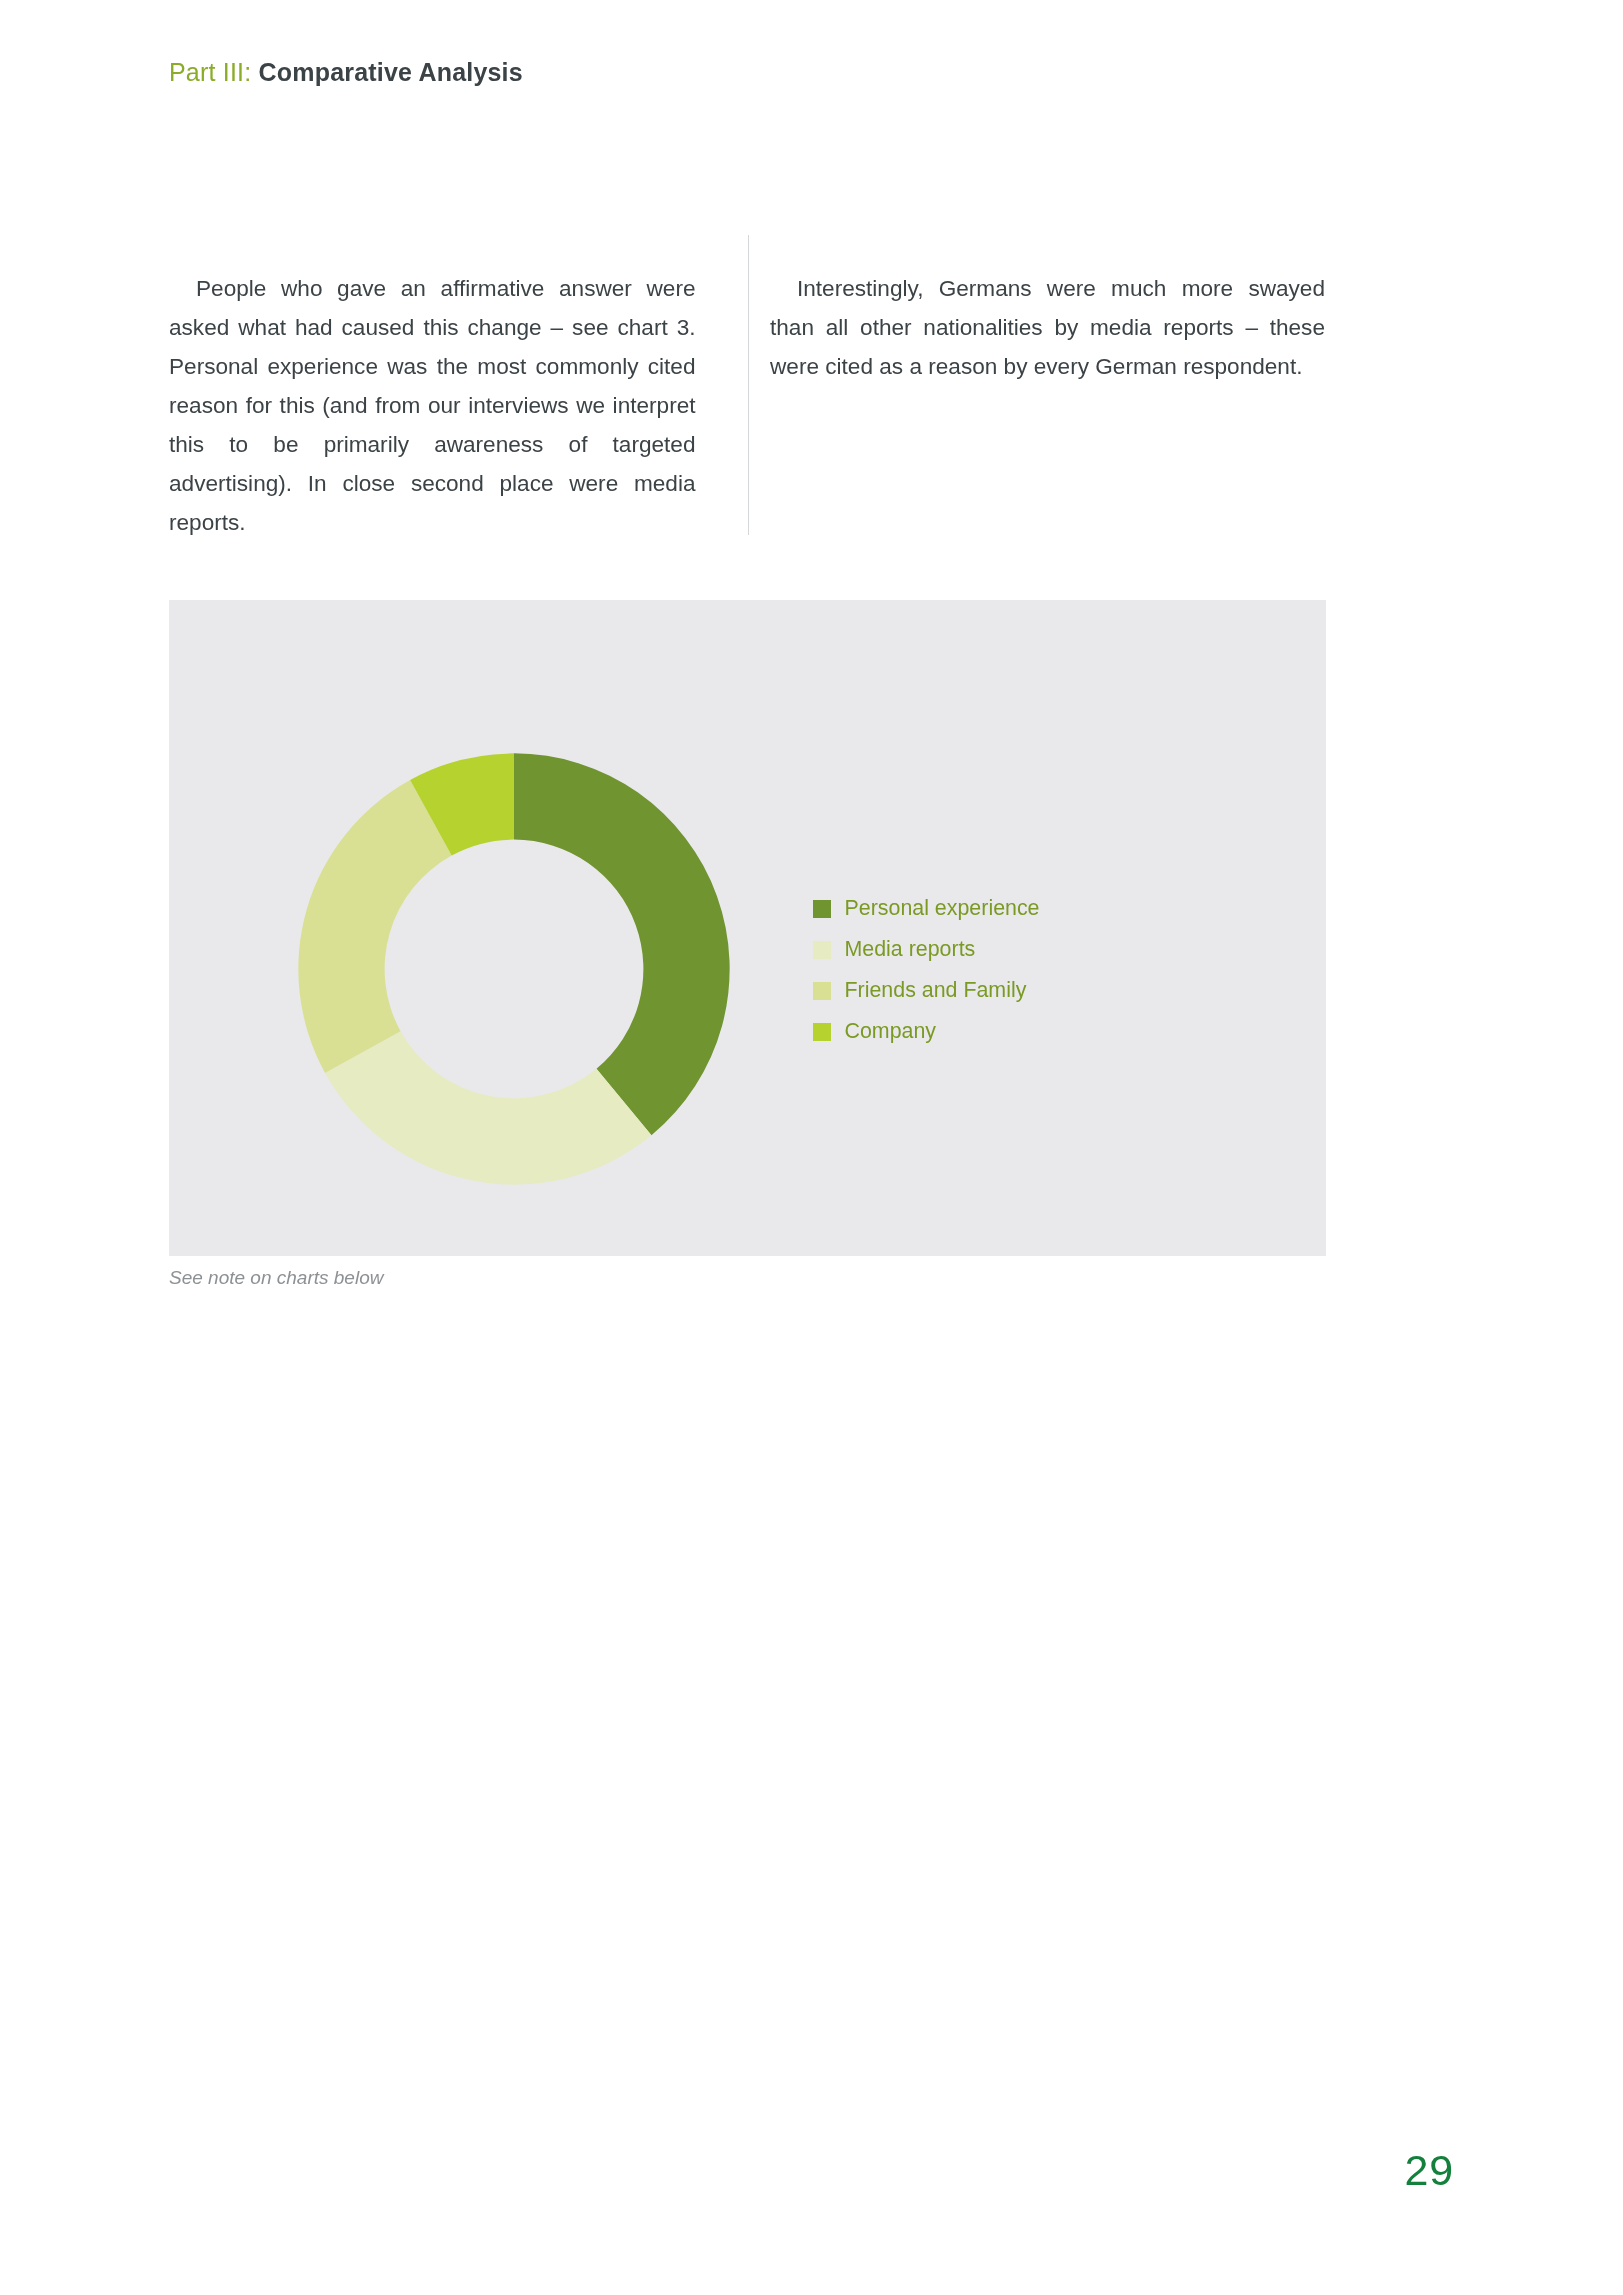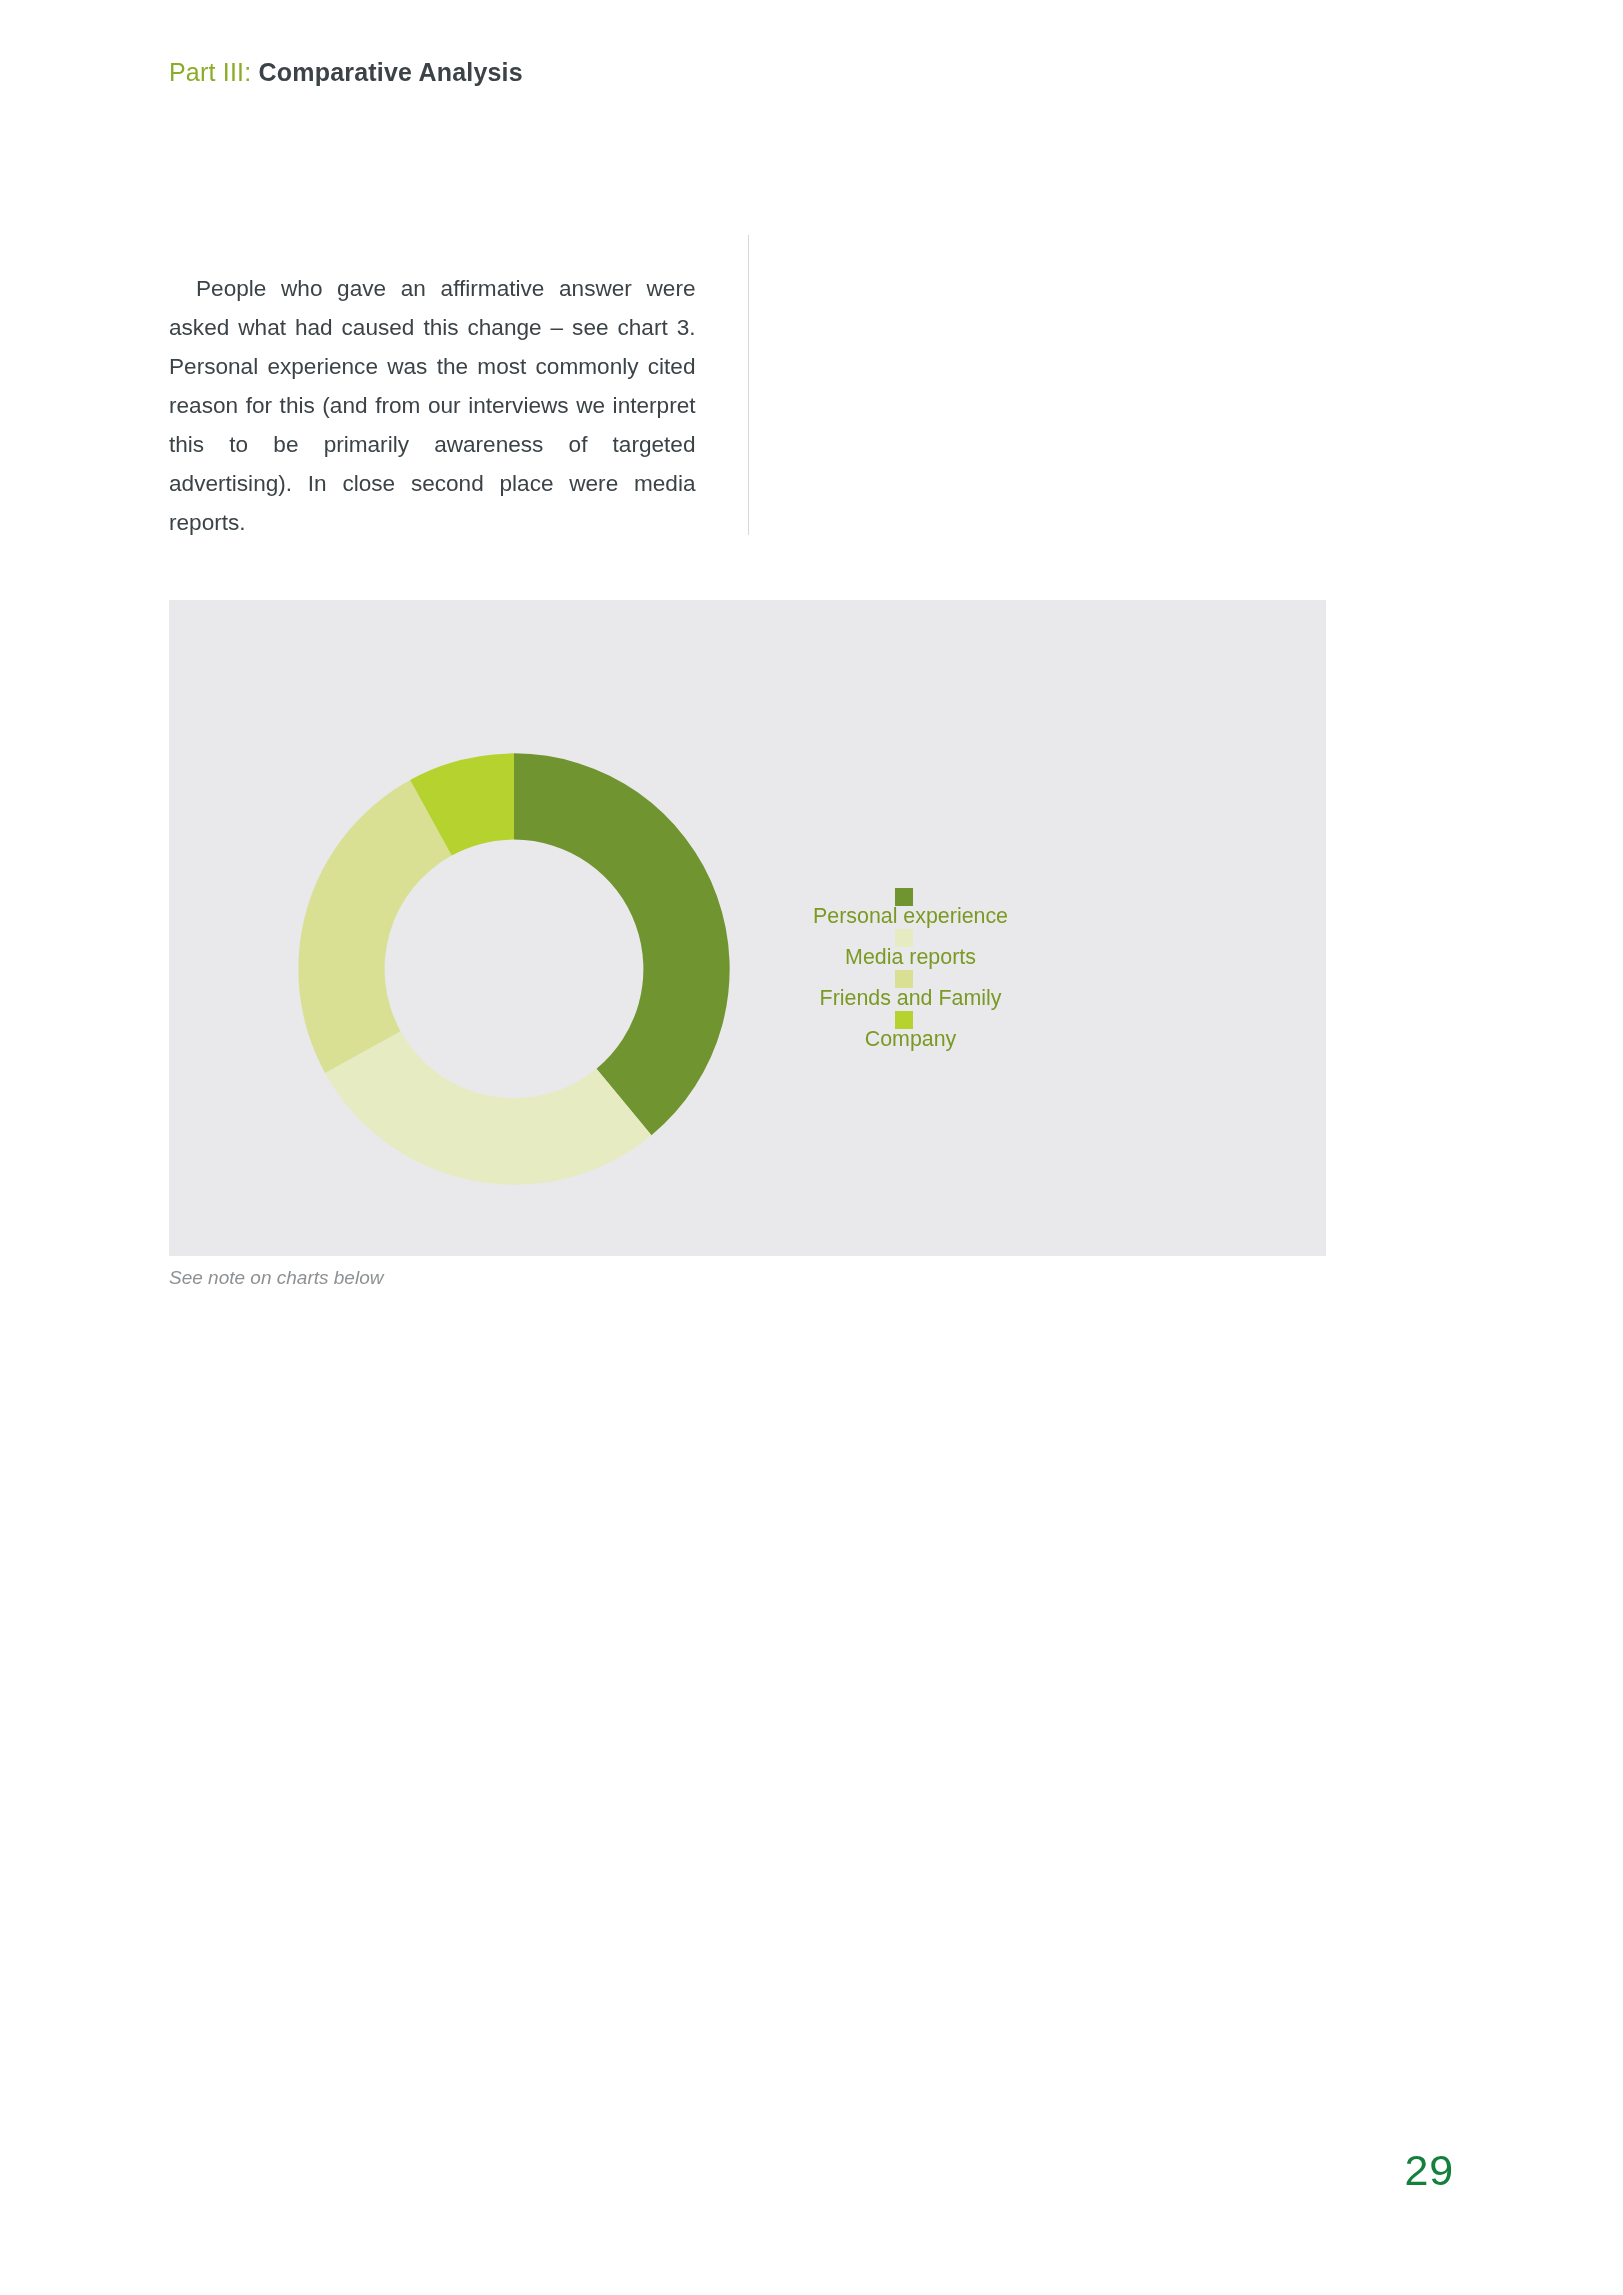--- a/index.html
+++ b/index.html
@@ -111,21 +111,20 @@
     left: 644px;
     top: 288px;
     display: flex;
     flex-direction: column;
     gap: 0;
   }
   .legend-item {
     display: flex;
     align-items: center;
     height: 41px;
-    flex-direction: column;
   }
   .legend-swatch {
     width: 18px;
     height: 18px;
     flex: 0 0 auto;
     margin-right: 13.5px;
   }
   .legend-label {
     font-size: 21.4px;
     color: #7a9a24;
@@ -161,20 +160,23 @@
 <div class="page">
 
   <div class="running-head">
     <span class="part">Part III:</span>
     <span class="title">Comparative Analysis</span>
   </div>
 
   <div class="columns">
     <div class="col left">
       <p class="body-par indent">People who gave an affirmative answer were asked what had caused this change – see chart 3. Personal experience was the most commonly cited reason for this (and from our interviews we interpret this to be primarily awareness of targeted advertising). In close second place were media reports.</p>
+    </div>
+    <div class="col right">
+      <p class="body-par indent">Interestingly, Germans were much more swayed than all other nationalities by media reports – these were cited as a reason by every German respondent.</p>
     </div>
   </div>
   <div class="col-rule"></div>
 
   <div class="chart-panel">
 
 
     <div class="donut-wrap">
       <svg viewBox="0 0 560 560">
         <g id="donut-slices">

